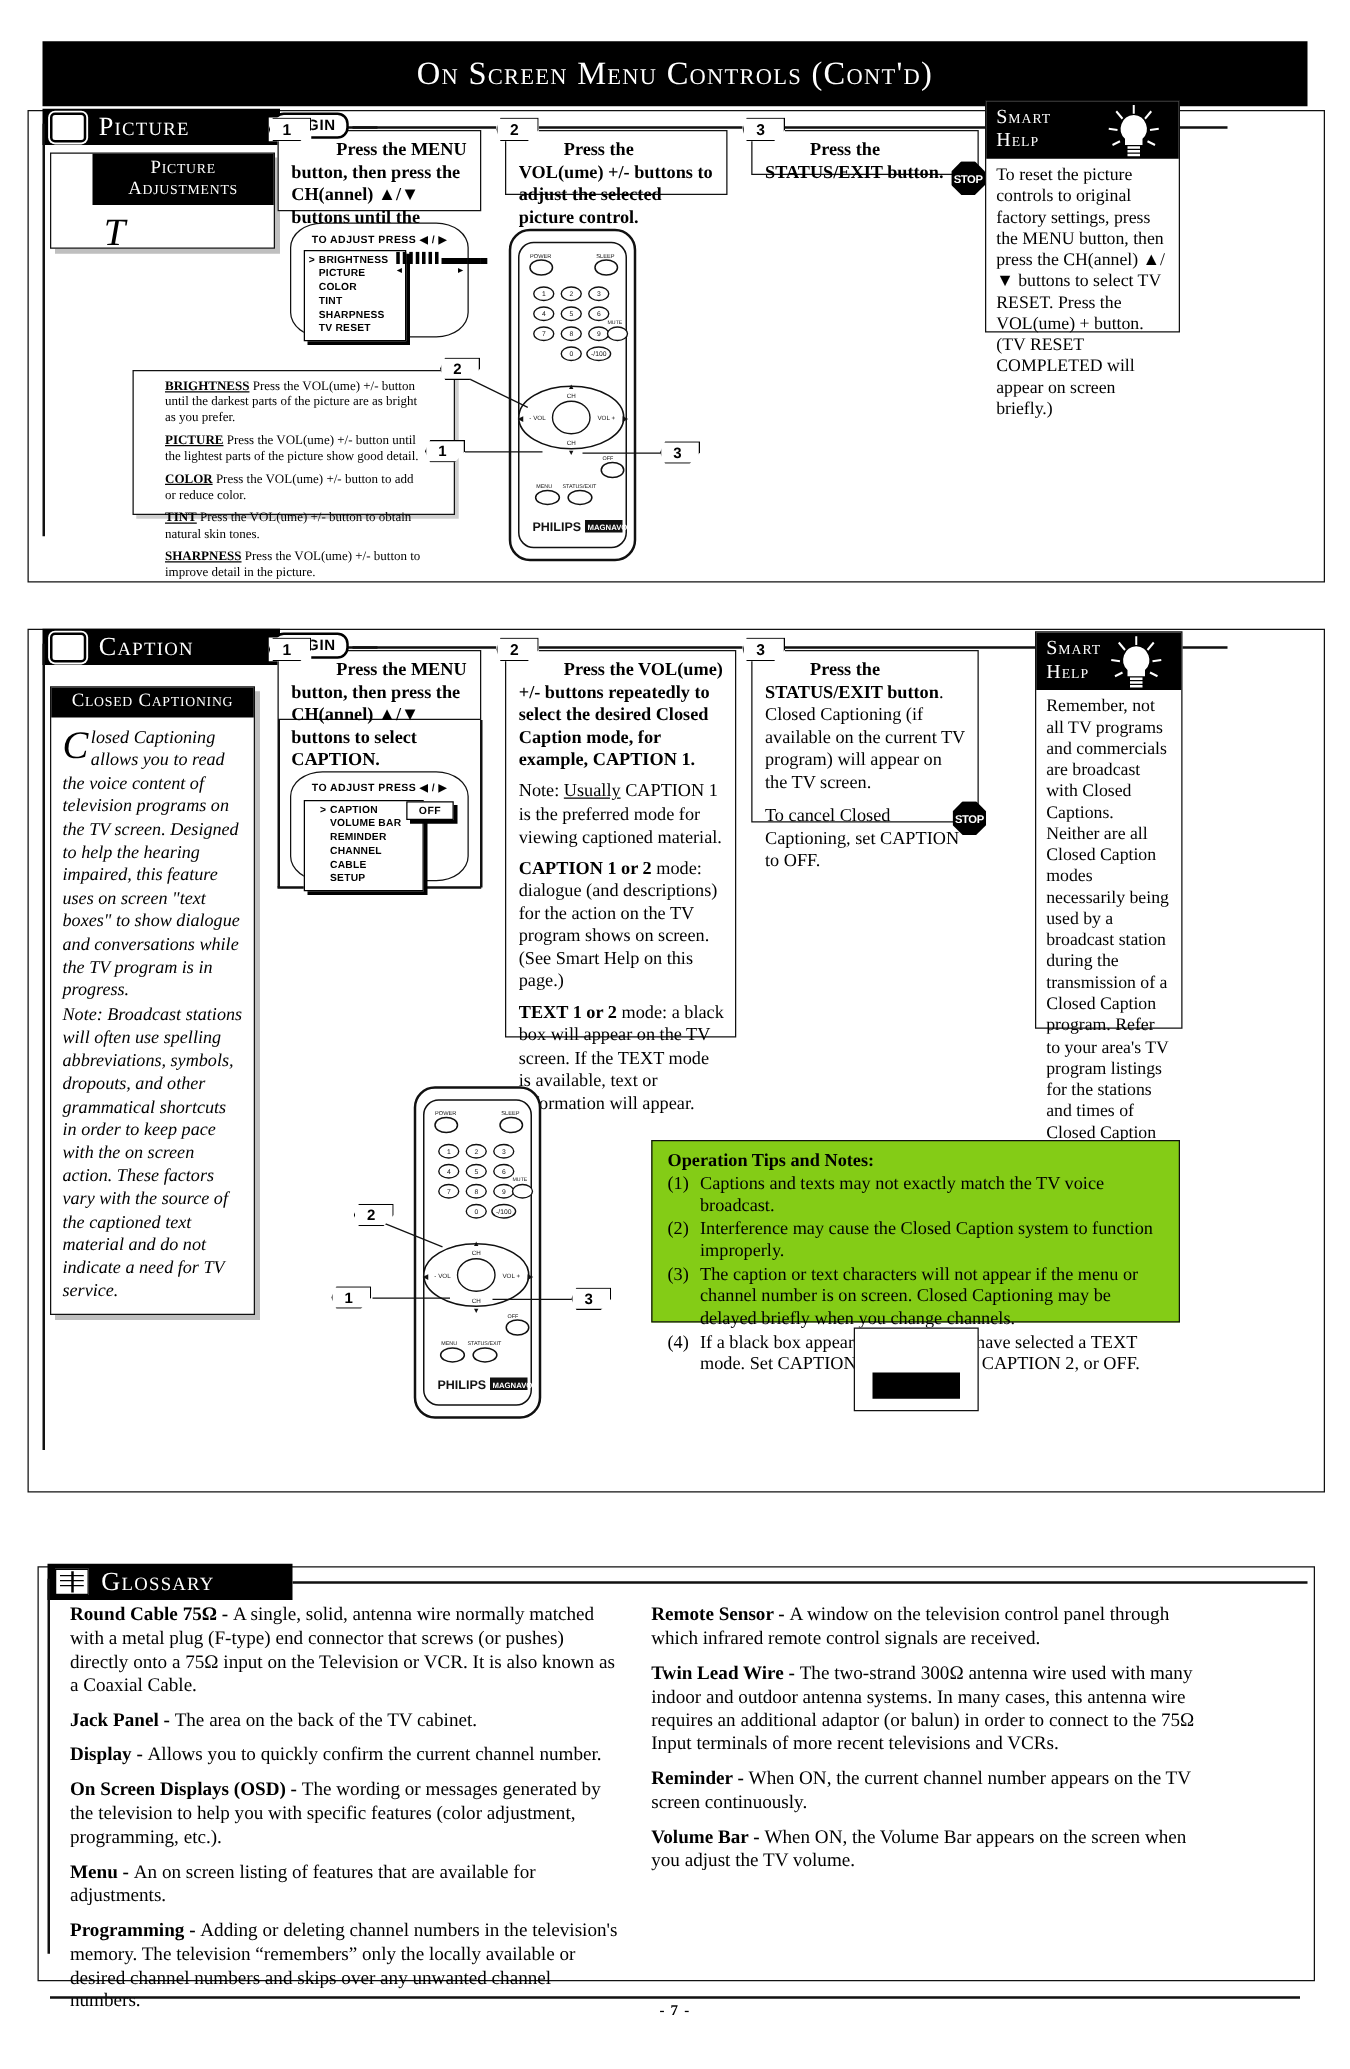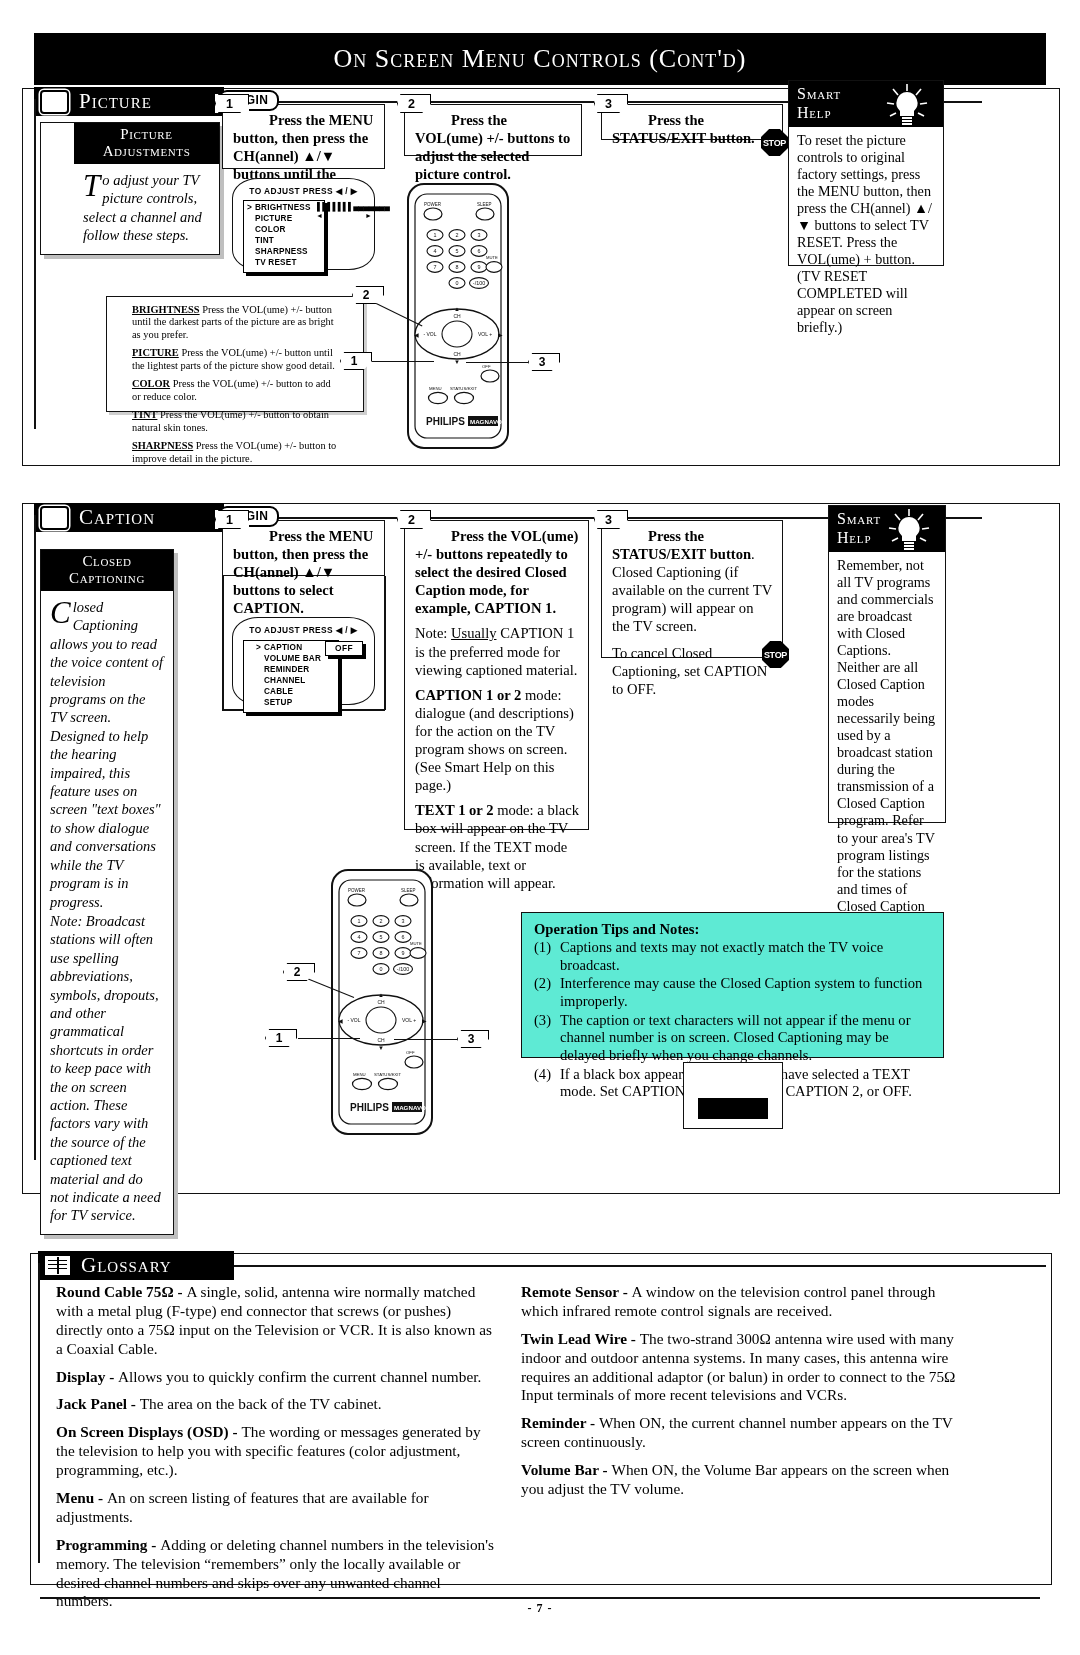--- a/index.html
+++ b/index.html
@@ -316,21 +316,21 @@
     clip-path: polygon(13% 0, 100% 0, 100% 50%, 74% 100%, 13% 100%, 0 50%);
     z-index:-1;
   }
   .callout span{position:relative; z-index:2; padding-right:4px;}
   .lead { position:absolute; height:1.4px; background:#111; transform-origin: left center; z-index:4;}
 
   
   .tips-box {
     position: absolute;
     border: 1.4px solid #111;
-    background: #5eead4;
+    background: #84cc16;
     box-sizing: border-box;
     padding: 8px 12px 10px;
   }
   .tips-box .th { font-weight: bold; font-size: 14.6px; margin-bottom: 1px;}
   .tips-box ol { margin:0; padding:0; list-style:none; }
   .tips-box li {
     font-size: 14.6px;
     line-height: 1.21;
     padding-left: 26px;
     text-indent: -26px;
@@ -387,21 +387,21 @@
     <span class="label">Picture</span>
   </div>
   <div class="hrule" style="left:224px; top:101px; width:78px;"></div>
   <div class="begin-pill" style="left:218px; top:90px;">BEGIN</div>
   <div class="hrule" style="left:282px; top:101px; width:700px;"></div>
   <div class="vrule" style="left:34px; top:99px; height:330px;"></div>
 
   <div class="desc-box" style="left:40px; top:122px; width:180px;padding-left:33px;">
     <div class="hd">Picture Adjustments</div>
     <div class="bd">
-      <span class="dropcap">T</span><span>o adjust your TV picture controls, select a channel and follow these steps.</span>
+      <span class="dropcap">T</span>
     </div>
   </div>
 
   <div class="step-box" style="left:222px; top:104px; width:163px; height:65px;">
     <div class="step-num">
         <span>1</span>
       </div>
     <div class="body">
       <span class="step-indent"></span><span class="b">Press the MENU button, then press the CH(annel) ▲/▼ buttons until the desired control shows on screen.</span>
     </div>
@@ -553,21 +553,21 @@
 
   <div class="sec-head" style="left:34px; top:503px; width:190px;">
     <span class="tv-icon"></span>
     <span class="label">Caption</span>
   </div>
   <div class="hrule" style="left:224px; top:517px; width:78px;"></div>
   <div class="begin-pill" style="left:218px; top:506px;">BEGIN</div>
   <div class="hrule" style="left:282px; top:517px; width:700px;"></div>
   <div class="vrule" style="left:34px; top:515px; height:645px;"></div>
 
-  <div class="desc-box" style="left:40px; top:549px; width:134px;">
+  <div class="desc-box" style="left:40px; top:549px; width:164px;">
     <div class="hd">Closed Captioning</div>
     <div class="bd">
       <span class="dropcap">C</span><span>losed Captioning allows you to read the voice content of television programs on the TV screen. Designed to help the hearing impaired, this feature uses on screen "text boxes" to show dialogue and conversations while the TV program is in progress.</span>
       <div style="margin-top:1px;">Note: Broadcast stations will often use spelling abbreviations, symbols, dropouts, and other grammatical shortcuts in order to keep pace with the on screen action. These factors vary with the source of the captioned text material and do not indicate a need for TV service.</div>
     </div>
   </div>
 
   <div class="step-box" style="left:222px; top:520px; width:163px; height:56px;">
     <div class="step-num">
         <span>1</span>
@@ -734,22 +734,22 @@
   <div class="sect-frame" id="glossary-frame"></div>
   <div class="sec-head" style="left:38px; top:1251px; width:196px;">
     <span class="book-icon"></span>
     <span class="label">Glossary</span>
   </div>
   <div class="hrule" style="left:234px; top:1265px; width:812px;"></div>
   <div class="vrule" style="left:38px; top:1263px; height:300px;"></div>
 
   <div class="gl-col" style="left:56px; top:1283px; width:441px;">
     <p><span class="term">Round Cable 75Ω - </span><span>A single, solid, antenna wire normally matched with a metal plug (F-type) end connector that screws (or pushes) directly onto a 75Ω input on the Television or VCR. It is also known as a Coaxial Cable.</span></p>
+    <p><span class="term">Jack Panel - </span><span>The area on the back of the TV cabinet.</span></p>
     <p><span class="term">Display - </span><span>Allows you to quickly confirm the current channel number.</span></p>
-    <p><span class="term">Jack Panel - </span><span>The area on the back of the TV cabinet.</span></p>
     <p><span class="term">On Screen Displays (OSD) - </span><span>The wording or messages generated by the television to help you with specific features (color adjustment, programming, etc.).</span></p>
     <p><span class="term">Menu - </span><span>An on screen listing of features that are available for adjustments.</span></p>
     <p><span class="term">Programming - </span><span>Adding or deleting channel numbers in the television's memory. The television “remembers” only the locally available or desired channel numbers and skips over any unwanted channel numbers.</span></p>
   </div>
 
   <div class="gl-col" style="left:521px; top:1283px; width:449px;">
     <p><span class="term">Remote Sensor - </span><span>A window on the television control panel through which infrared remote control signals are received.</span></p>
     <p><span class="term">Twin Lead Wire - </span><span>The two-strand 300Ω antenna wire used with many indoor and outdoor antenna systems. In many cases, this antenna wire requires an additional adaptor (or balun) in order to connect to the 75Ω Input terminals of more recent televisions and VCRs.</span></p>
     <p><span class="term">Reminder - </span><span>When ON, the current channel number appears on the TV screen continuously.</span></p>
     <p><span class="term">Volume Bar - </span><span>When ON, the Volume Bar appears on the screen when you adjust the TV volume.</span></p>

